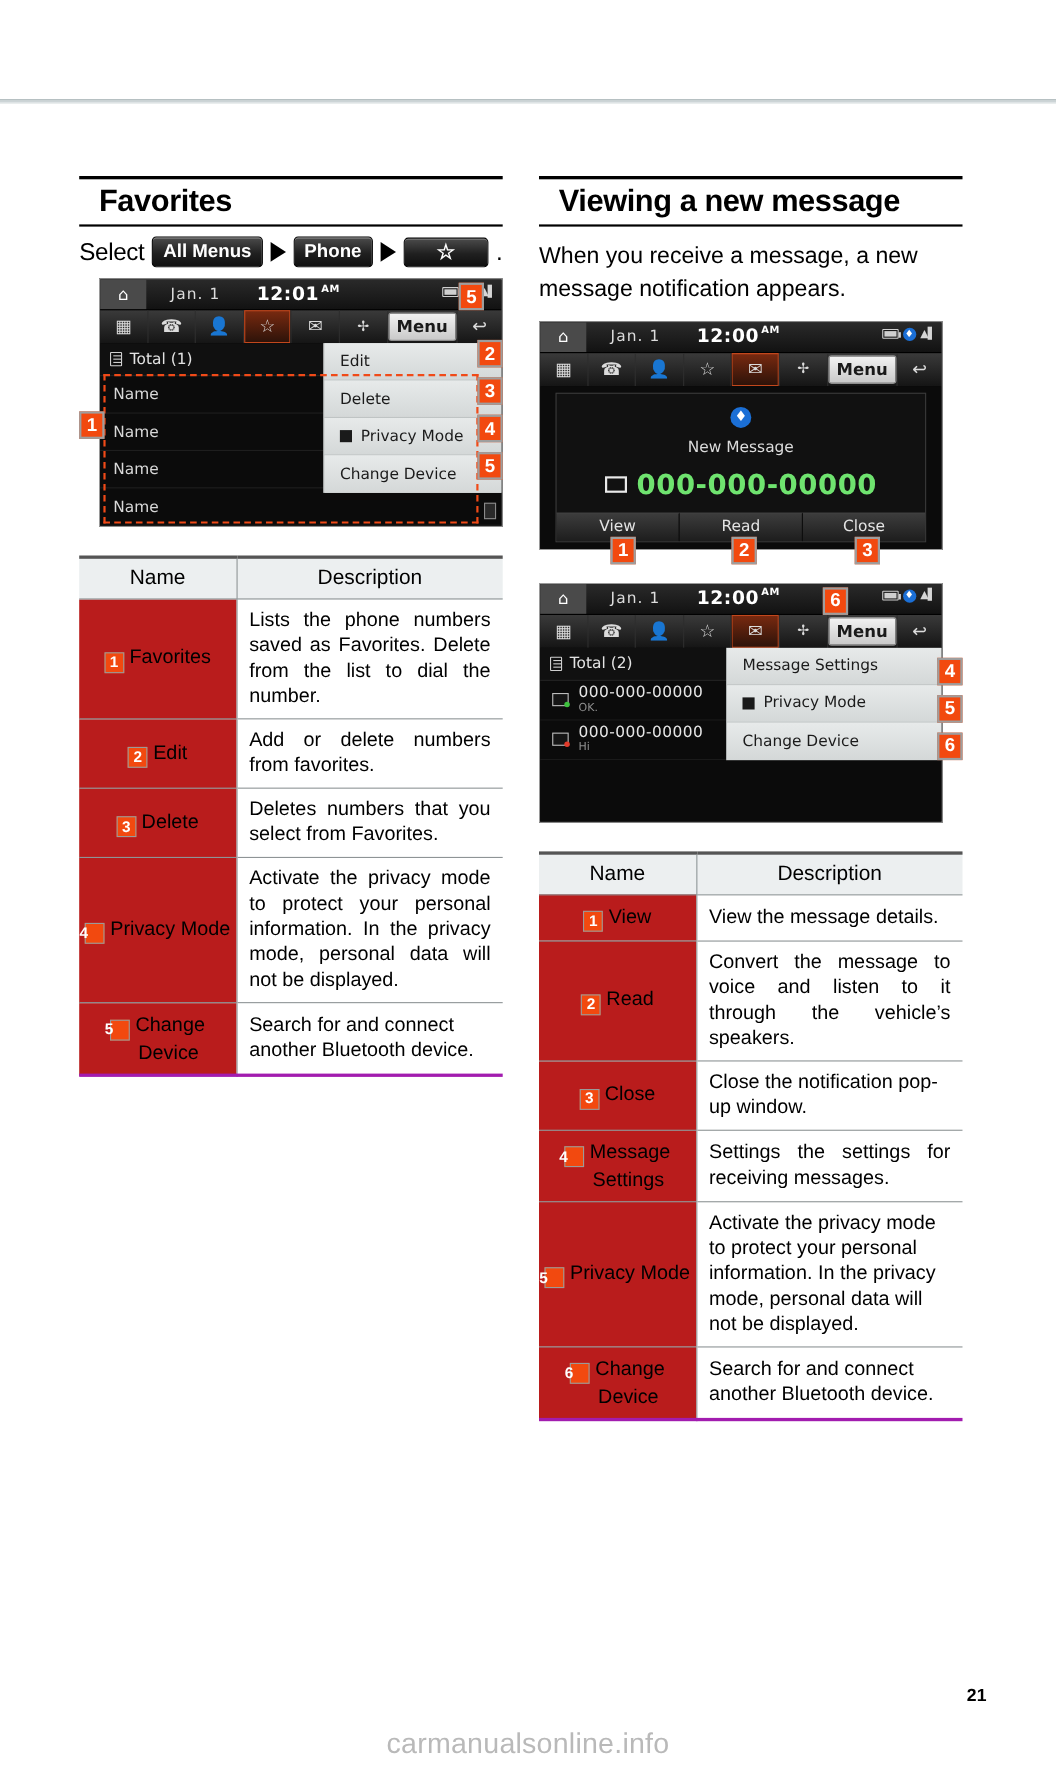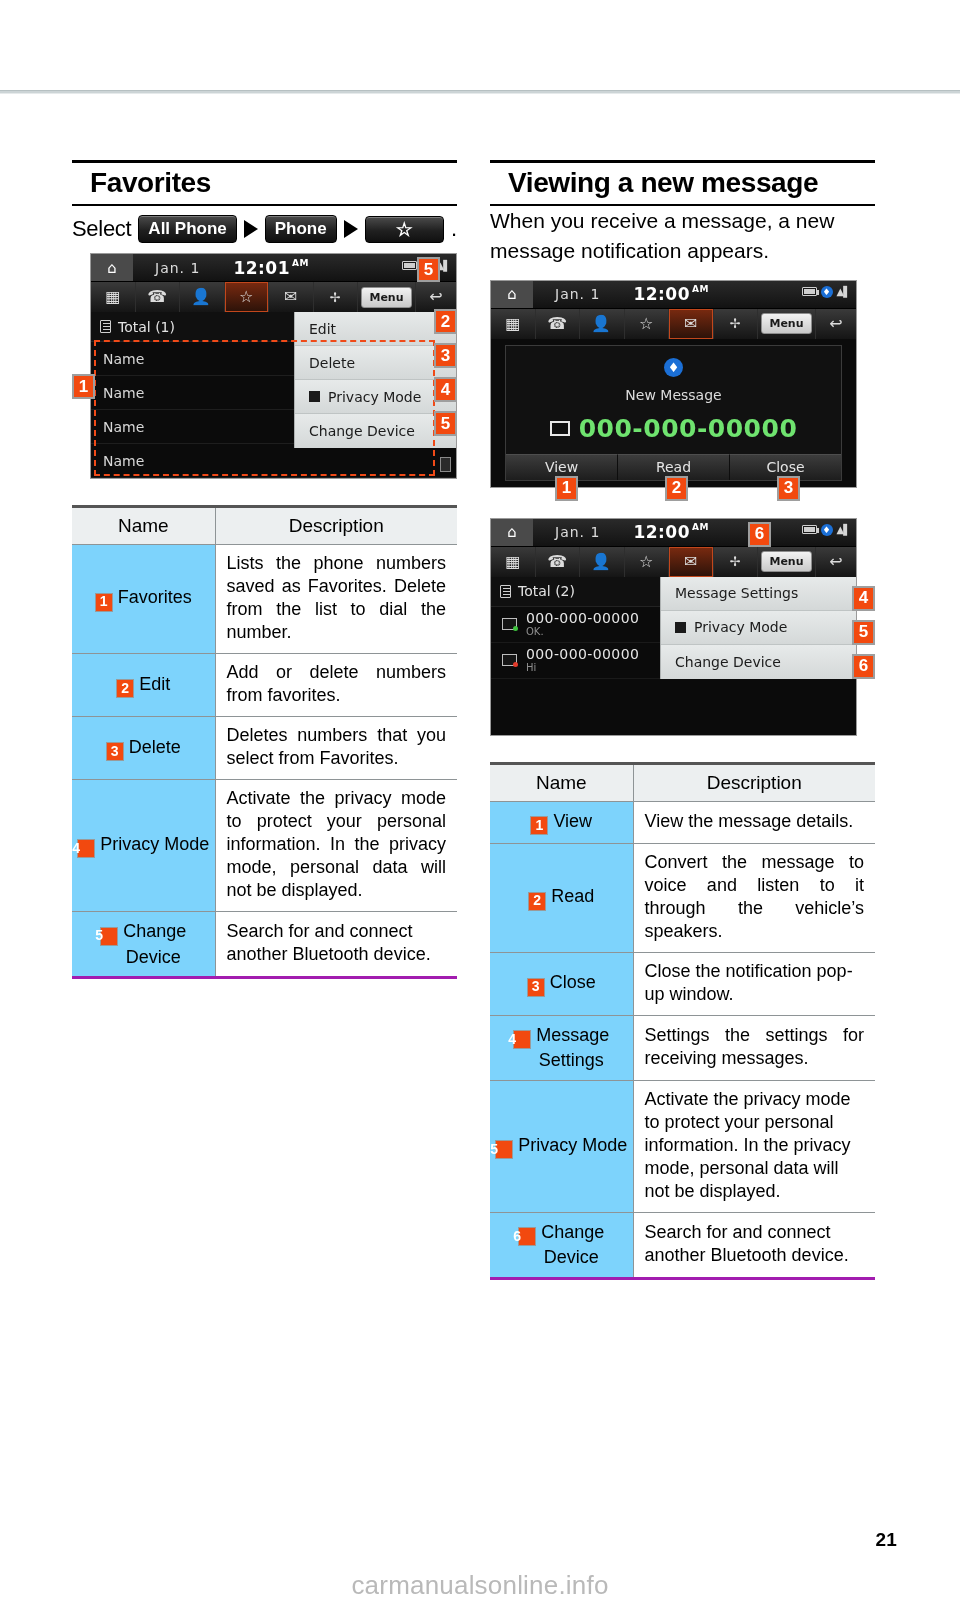--- a/index.html
+++ b/index.html
@@ -15,21 +15,21 @@
 
   
   .page-rule {
     position:absolute; left:0; top:90px; width:960px; height:4px;
     background:#ccd4d6;
     border-top:1px solid #b6c0c2;
     border-bottom:1px solid #e6eaeb;
   }
   .page-number {
     position:absolute; right:63px; bottom:62px;
-    font-size:19px; font-weight:bold; letter-spacing:.2px;
+    font-size:16px; font-weight:bold; letter-spacing:.2px;
   }
   .watermark {
     position:absolute; left:0; right:0; bottom:12px;
     text-align:center; font-size:26px; color:#b9b9b9;
     letter-spacing:.2px;
   }
 
   
   .col { position:absolute; top:160px; width:385px; }
   .col-left  { left:72px; }
@@ -117,21 +117,21 @@
     position:relative;
   }
   .hu-tab.active {
     background:linear-gradient(#7a2a10,#2b1209);
     box-shadow:inset 0 0 0 1px #c2471c;
   }
   .hu-tab.menu { flex:0 0 58px; border-right:1px solid #2e2e2e; }
   .hu-tab.back { flex:0 0 40px; border-right:none; }
   .menu-pill {
     background:linear-gradient(#f2f2f2,#c9c9c9);
-    color:#1a1a1a; font-size:11px; font-weight:bold;
+    color:#1a1a1a; font-size:15px; font-weight:bold;
     border-radius:3px; padding:3px 7px; border:1px solid #8d8d8d;
     font-family:"DejaVu Sans", sans-serif;
   }
   .glyph { font-size:16px; line-height:1; }
   .glyph-small { font-size:13px; }
 
   .hu-body { position:relative; background:#0b0b0b; }
 
   .hu-totalbar {
     height:30px; display:flex; align-items:center; gap:7px;
@@ -249,51 +249,51 @@
   table.desc {
     width:385px; border-collapse:collapse; margin-top:26px;
     font-size:18px;
   }
   table.desc tr.head th {
     background:#eceff0; border-top:3px solid #555; border-bottom:1px solid #8e9496;
     font-weight:normal; font-size:19px; padding:7px 0;
   }
   table.desc th.c-name { width:143px; border-right:1px solid #8e9496; }
   table.desc td.c-name {
-    width:143px; background:#7dd3fc; border-right:1px solid #8e9496;
+    width:143px; background:#b91c1c; border-right:1px solid #8e9496;
     text-align:center; vertical-align:middle; padding:8px 4px; line-height:1.25;
   }
   table.desc td.c-desc {
     padding:7px 11px 9px 11px; vertical-align:middle; line-height:1.28;
     text-align:justify; text-justify:inter-word;
   }
   table.desc tr.row { border-bottom:1px solid #8e9496; }
   table.desc tr.row.last { border-bottom:3px solid #a21caf; }
   .nm-ind { display:block; padding-left:20px; text-indent:-20px; }
 
   .intro {
-    font-size:21px; line-height:1.42; margin-top:0;
+    font-size:21px; line-height:1.42; margin-top:12px;
   }
 </style>
 </head>
 <body>
 
 <div class="page-rule"></div>
 
 <div class="col col-left">
 
   <div class="sec-head">
     <div class="rule-top"></div>
     <h2>Favorites</h2>
     <div class="rule-bot"></div>
   </div>
 
   <div class="select-line">
     <span class="select-word">Select</span>
-    <span class="ui-chip">All Phone</span>
+    <span class="ui-chip">All Menus</span>
     <span class="tri"></span>
     <span class="ui-chip">Phone</span>
     <span class="tri"></span>
     <span class="ui-chip star">
         <span class="star-glyph">☆</span>
       </span>
     <span class="dot-after">.</span>
   </div>
 
   <div style="position:relative; margin-top:10px; width:385px;">

